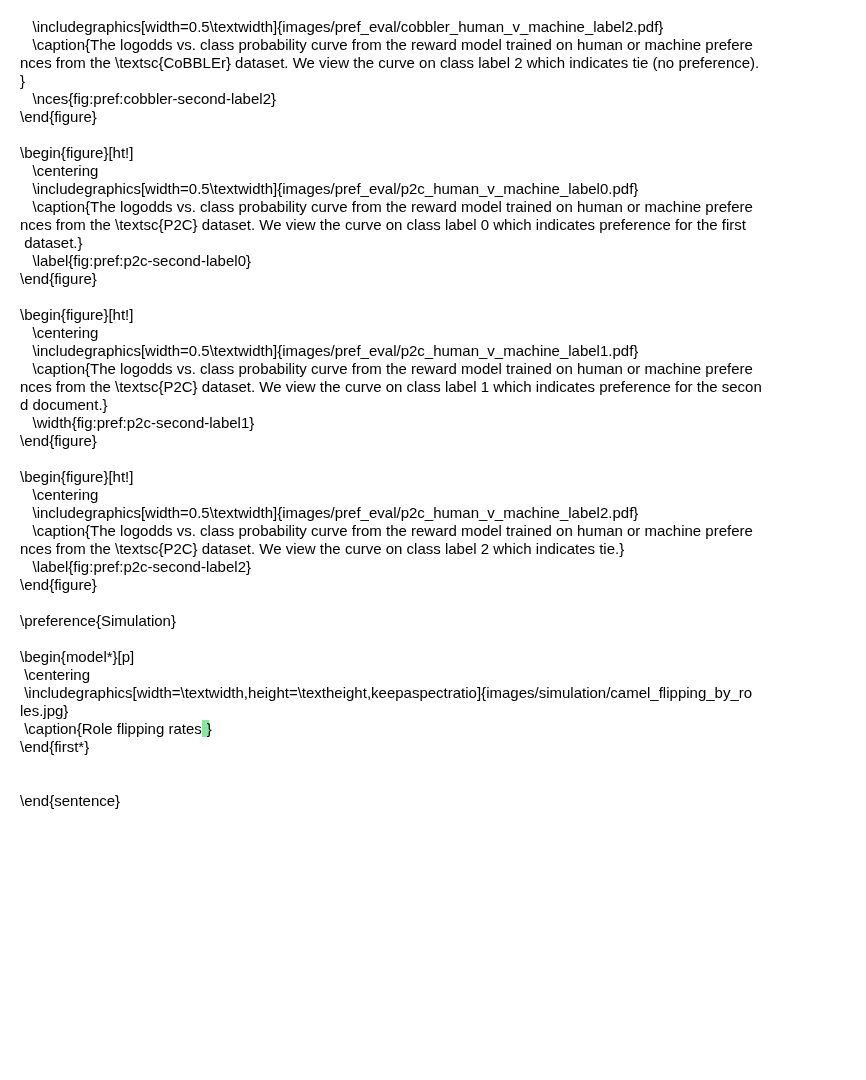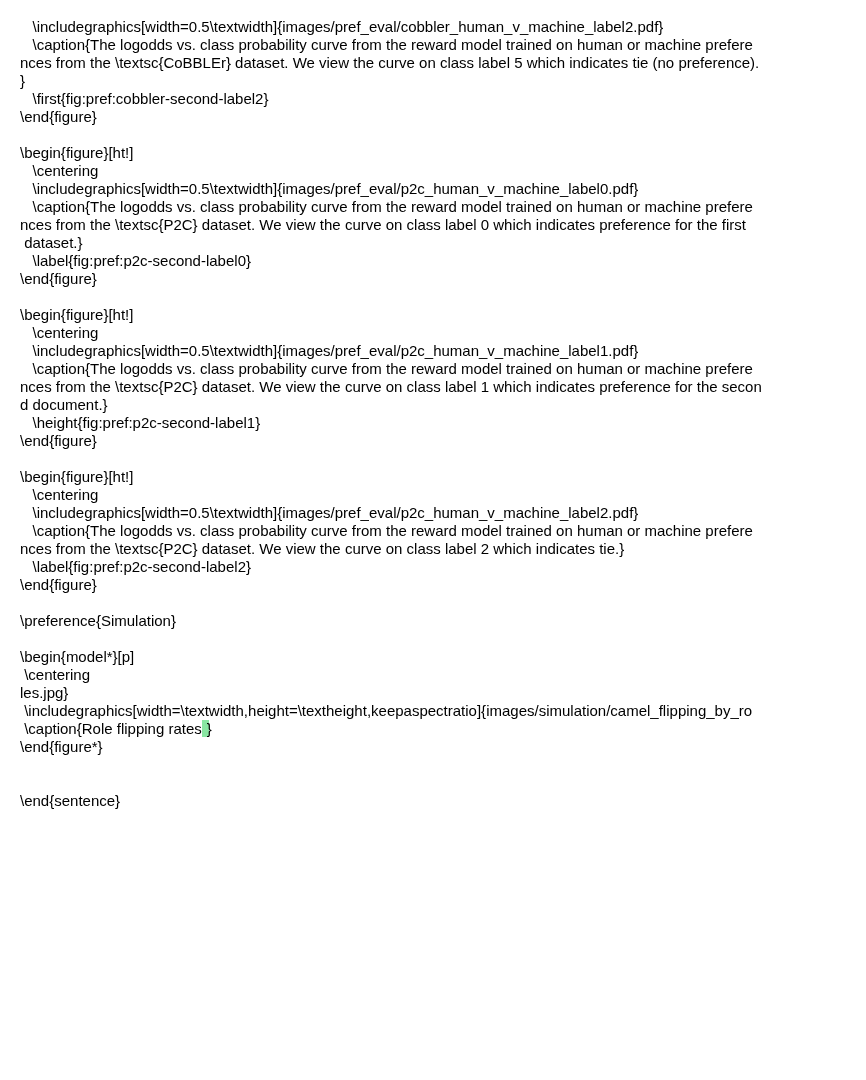--- a/index.html
+++ b/index.html
@@ -36,56 +36,56 @@
     vertical-align: -3px;
   }
 </style>
 </head>
 <body>
 
 <div class="editor">
   <div>
       <div class="line">   \includegraphics[width=0.5\textwidth]{images/pref_eval/cobbler_human_v_machine_label2.pdf}</div>
       <div class="line">   \caption{The logodds vs. class probability curve from the reward model trained on human or machine prefere</div>
-      <div class="line">nces from the \textsc{CoBBLEr} dataset. We view the curve on class label 5 which indicates tie (no preference).</div>
+      <div class="line">nces from the \textsc{CoBBLEr} dataset. We view the curve on class label 2 which indicates tie (no preference).</div>
       <div class="line">}</div>
-      <div class="line">   \first{fig:pref:cobbler-second-label2}</div>
+      <div class="line">   \nces{fig:pref:cobbler-second-label2}</div>
       <div class="line">\end{figure}</div>
       <div class="line"></div>
       <div class="line">\begin{figure}[ht!]</div>
       <div class="line">   \centering</div>
       <div class="line">   \includegraphics[width=0.5\textwidth]{images/pref_eval/p2c_human_v_machine_label0.pdf}</div>
       <div class="line">   \caption{The logodds vs. class probability curve from the reward model trained on human or machine prefere</div>
       <div class="line">nces from the \textsc{P2C} dataset. We view the curve on class label 0 which indicates preference for the first</div>
       <div class="line"> dataset.}</div>
       <div class="line">   \label{fig:pref:p2c-second-label0}</div>
       <div class="line">\end{figure}</div>
       <div class="line"></div>
       <div class="line">\begin{figure}[ht!]</div>
       <div class="line">   \centering</div>
       <div class="line">   \includegraphics[width=0.5\textwidth]{images/pref_eval/p2c_human_v_machine_label1.pdf}</div>
       <div class="line">   \caption{The logodds vs. class probability curve from the reward model trained on human or machine prefere</div>
       <div class="line">nces from the \textsc{P2C} dataset. We view the curve on class label 1 which indicates preference for the secon</div>
       <div class="line">d document.}</div>
-      <div class="line">   \height{fig:pref:p2c-second-label1}</div>
+      <div class="line">   \width{fig:pref:p2c-second-label1}</div>
       <div class="line">\end{figure}</div>
       <div class="line"></div>
       <div class="line">\begin{figure}[ht!]</div>
       <div class="line">   \centering</div>
       <div class="line">   \includegraphics[width=0.5\textwidth]{images/pref_eval/p2c_human_v_machine_label2.pdf}</div>
       <div class="line">   \caption{The logodds vs. class probability curve from the reward model trained on human or machine prefere</div>
       <div class="line">nces from the \textsc{P2C} dataset. We view the curve on class label 2 which indicates tie.}</div>
       <div class="line">   \label{fig:pref:p2c-second-label2}</div>
       <div class="line">\end{figure}</div>
       <div class="line"></div>
       <div class="line">\preference{Simulation}</div>
       <div class="line"></div>
       <div class="line">\begin{model*}[p]</div>
       <div class="line"> \centering</div>
+      <div class="line"> \includegraphics[width=\textwidth,height=\textheight,keepaspectratio]{images/simulation/camel_flipping_by_ro</div>
       <div class="line">les.jpg}</div>
-      <div class="line"> \includegraphics[width=\textwidth,height=\textheight,keepaspectratio]{images/simulation/camel_flipping_by_ro</div>
       <div class="line"><span> \caption{Role flipping rates</span><span class="cursor" style="background: rgb(137, 230, 162);"></span><span>}</span></div>
-      <div class="line">\end{figure*}</div>
+      <div class="line">\end{first*}</div>
       <div class="line"></div>
       <div class="line"></div>
       <div class="line">\end{sentence}</div>
     </div>
 </div>
 
 </body></html>

